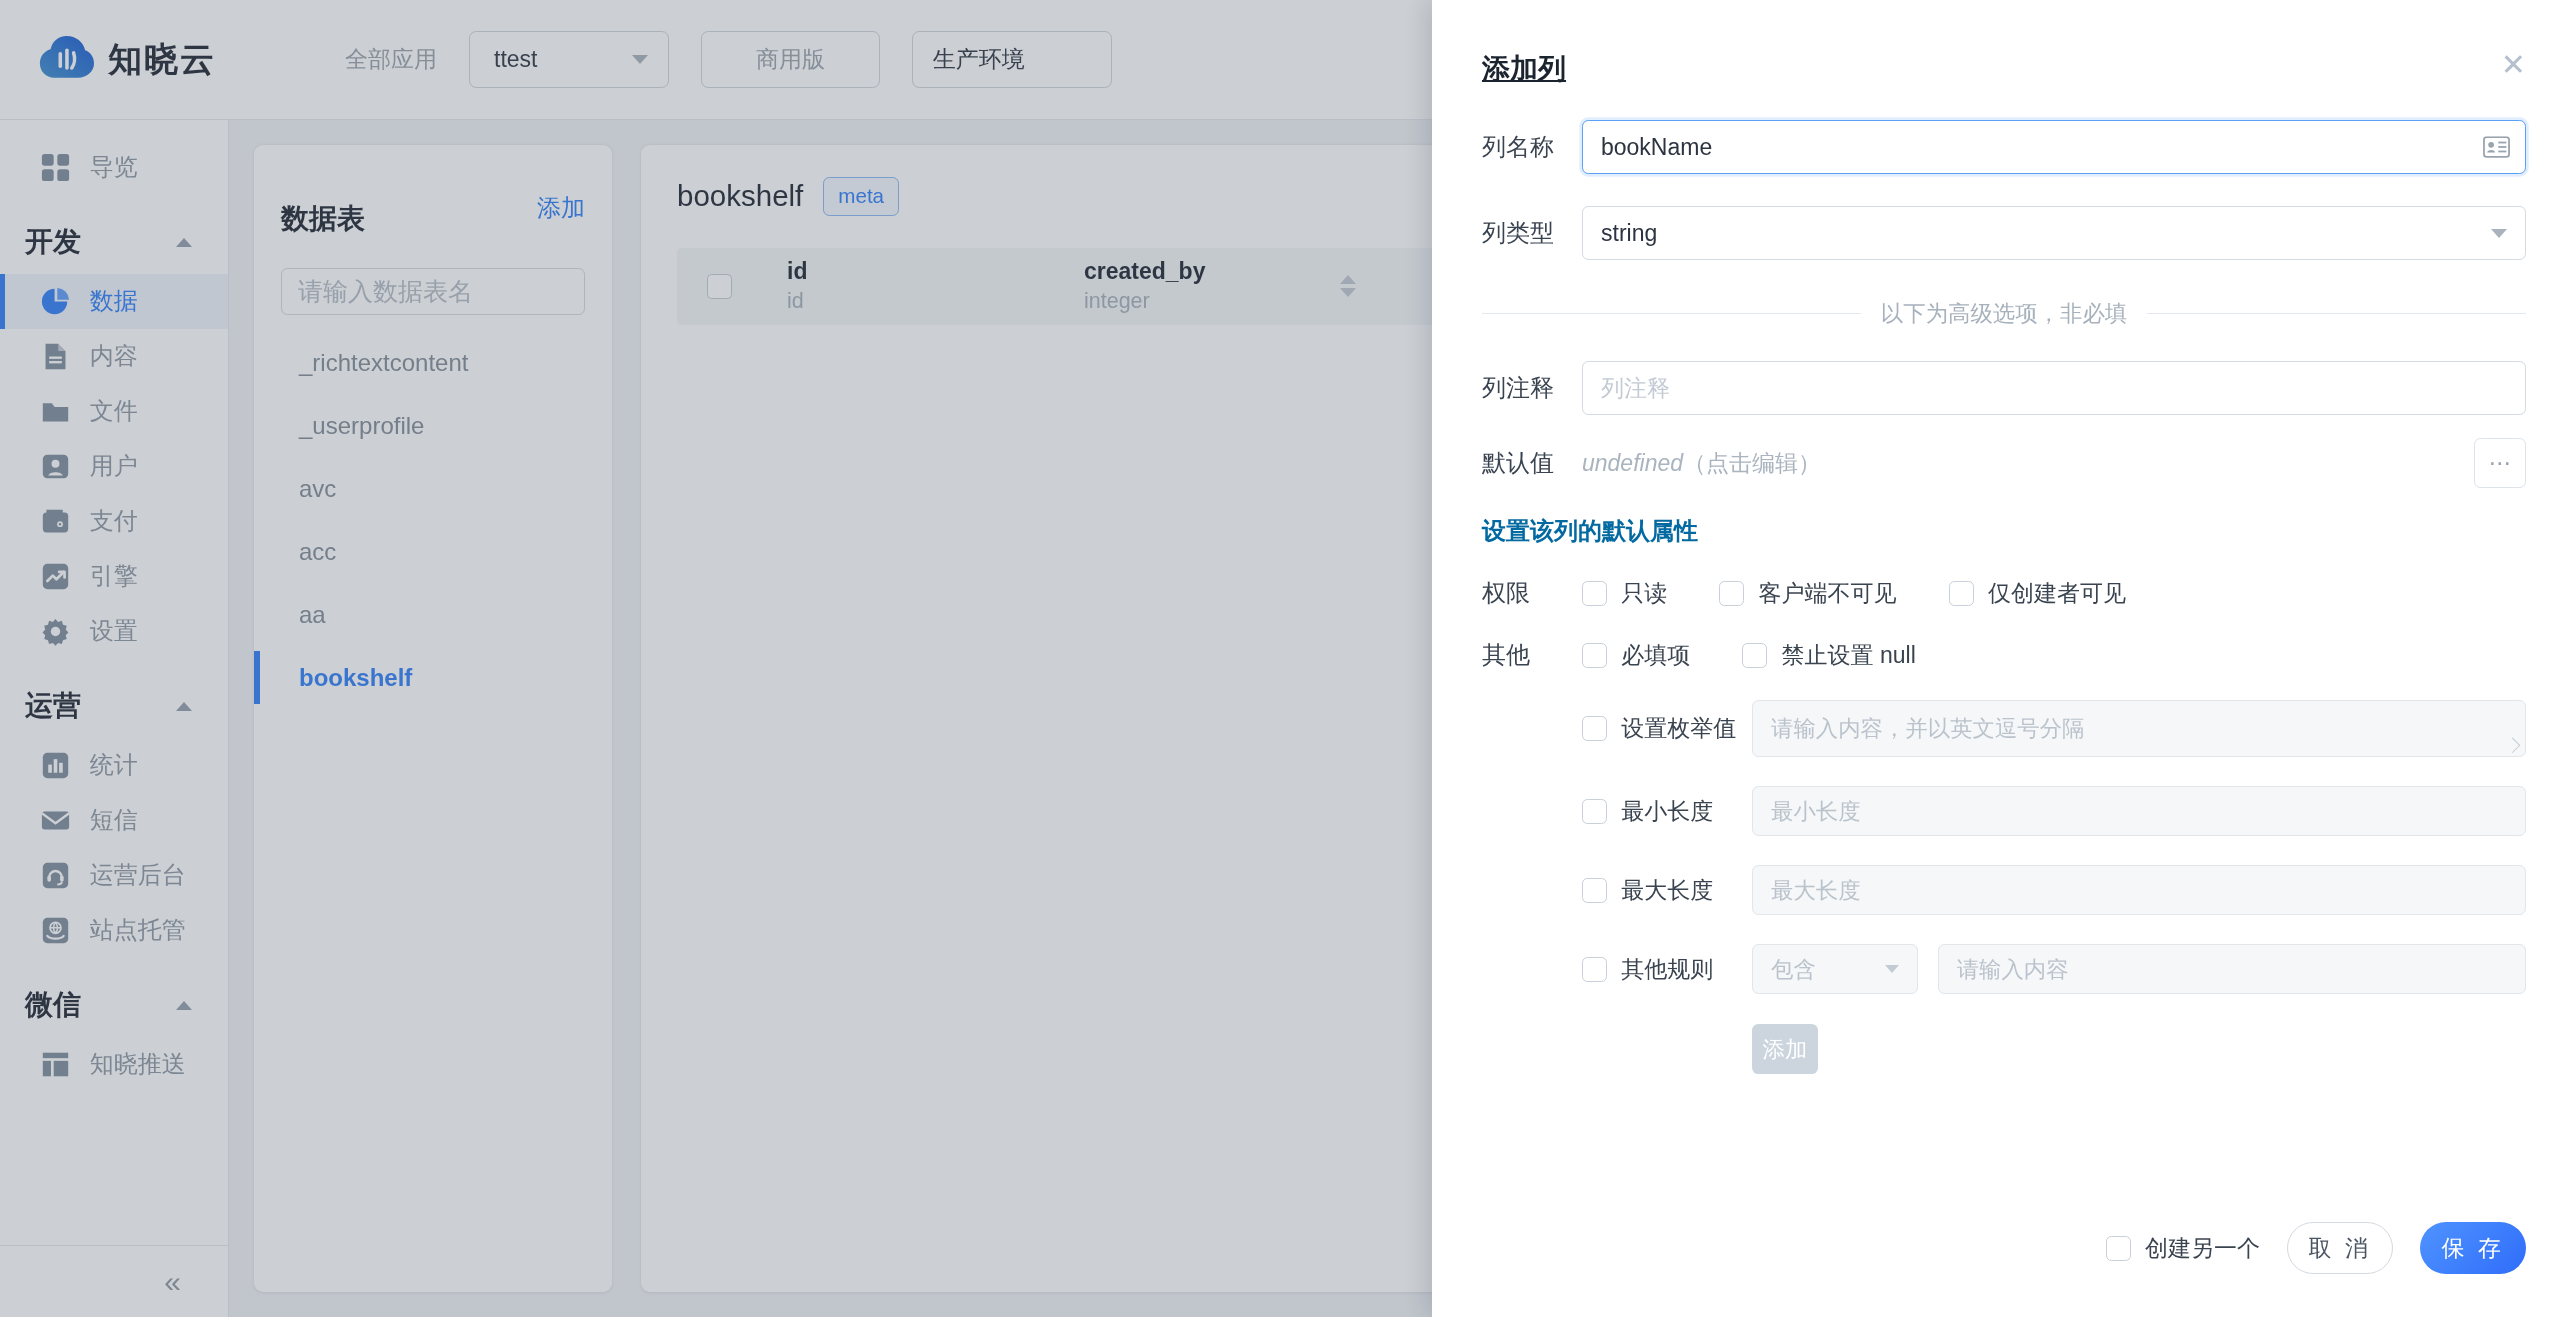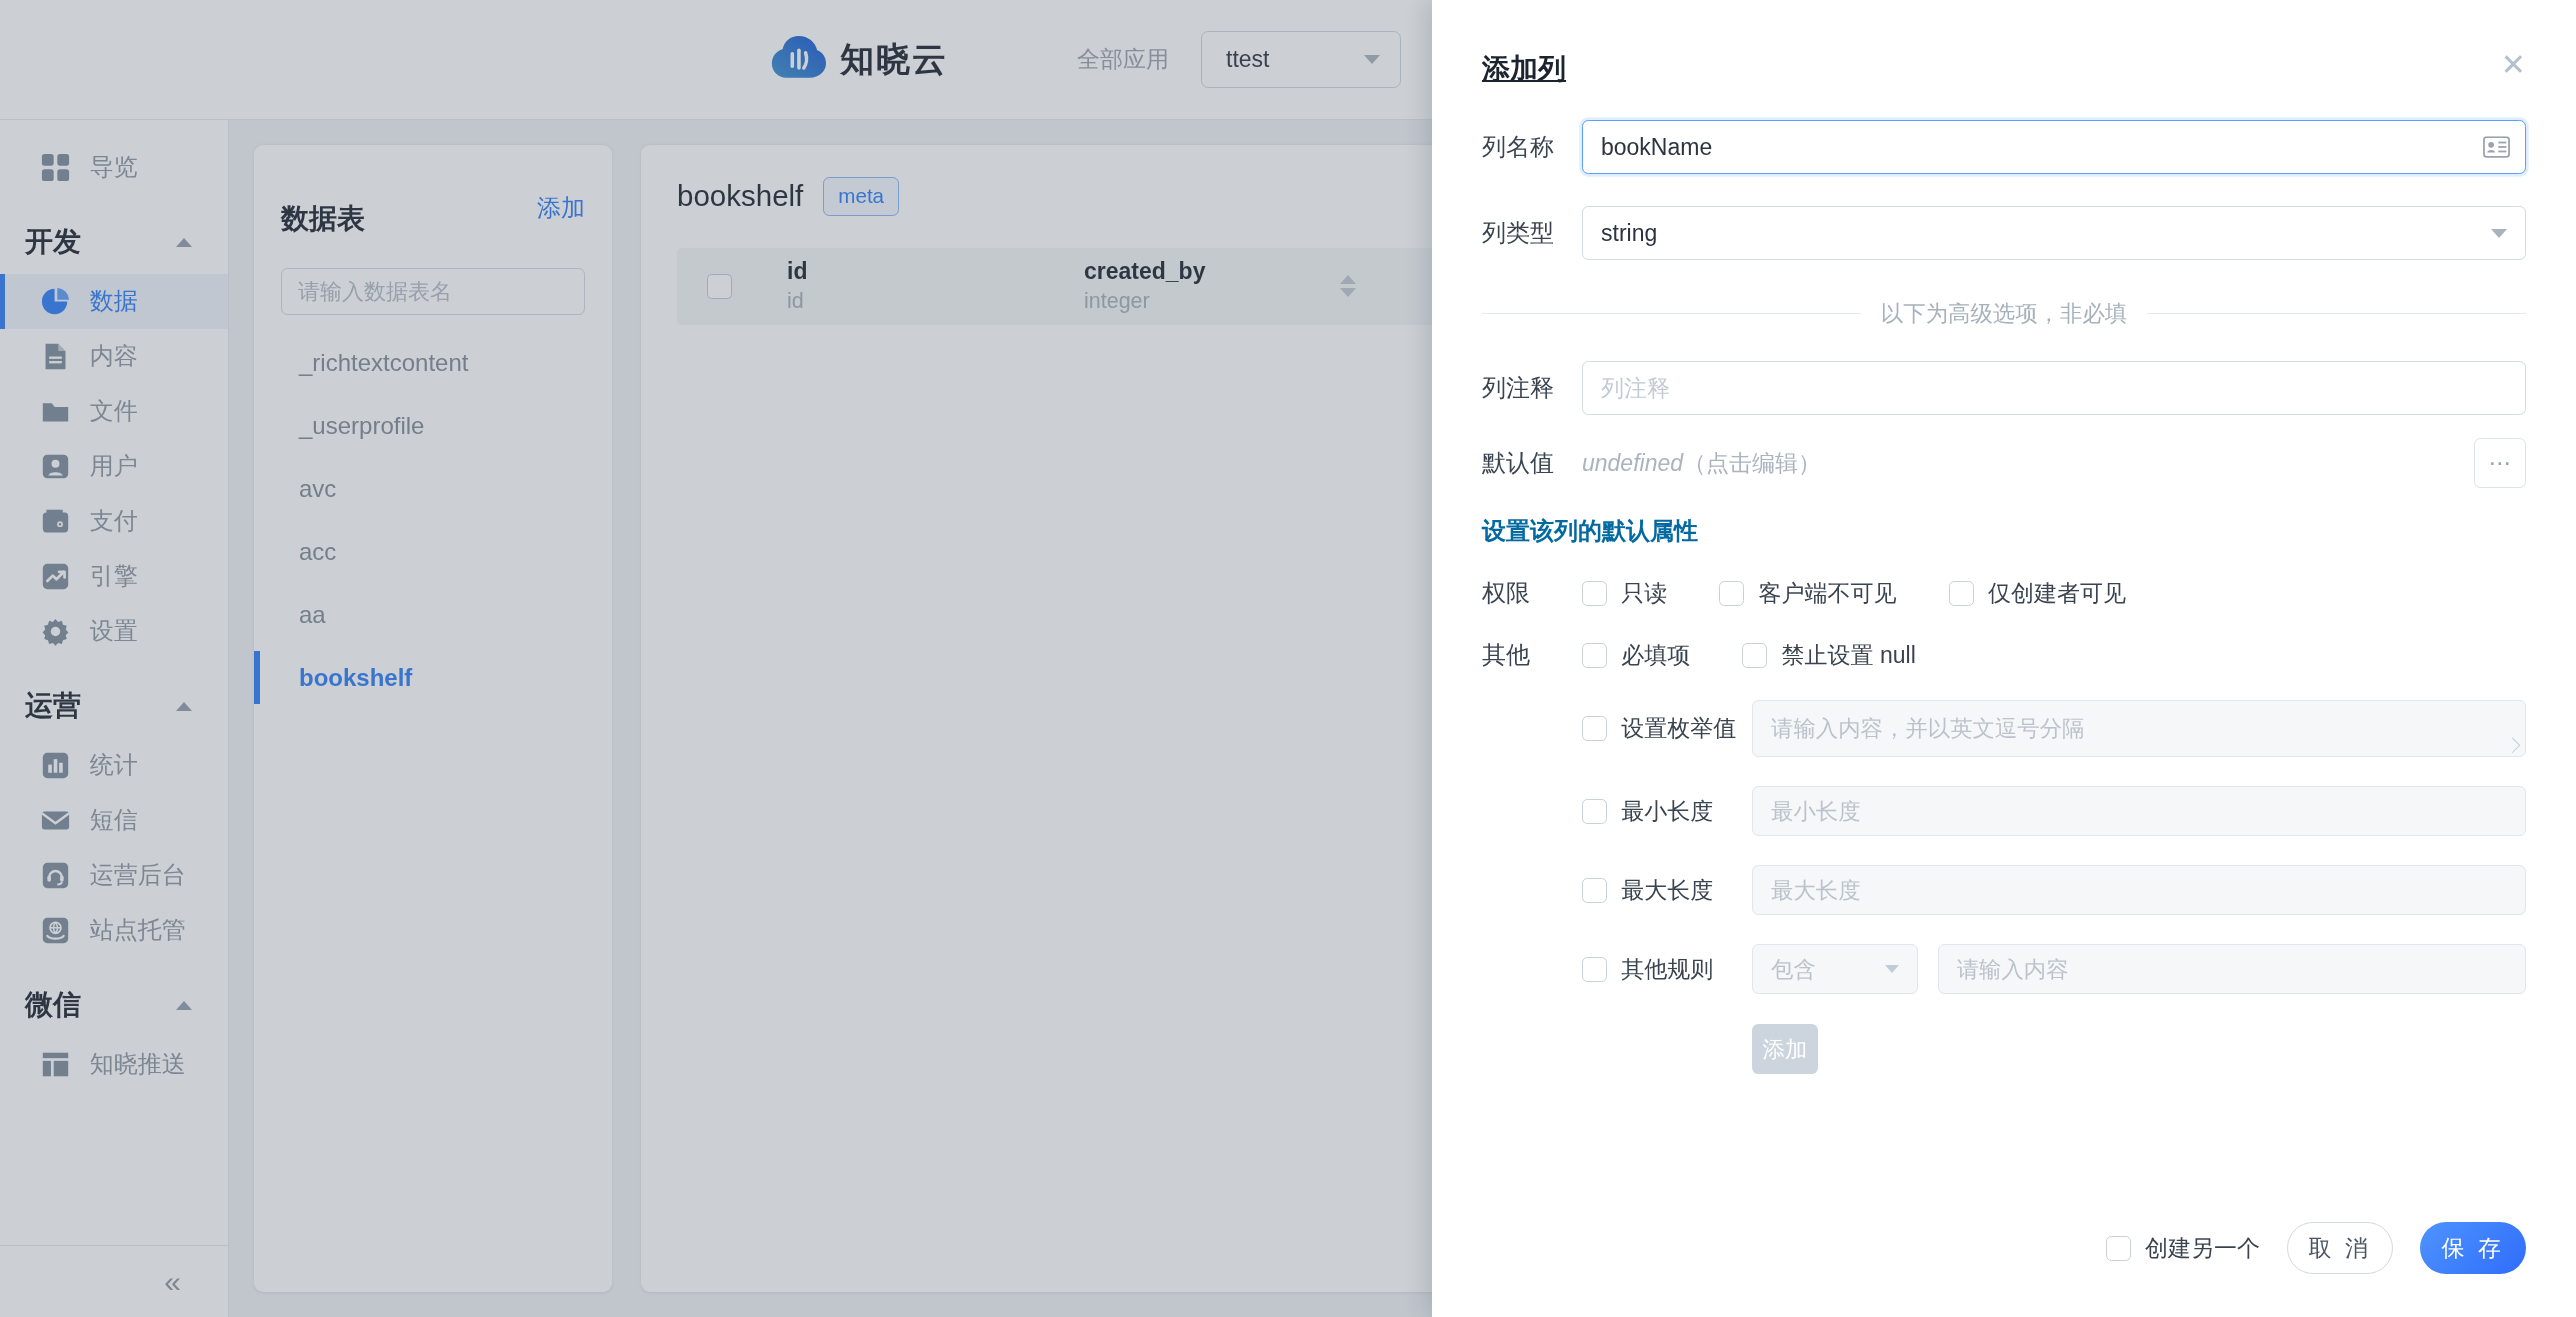--- a/index.html
+++ b/index.html
@@ -11,21 +11,20 @@
   }
 
   
   #app-root { position: absolute; inset: 0; }
 
   
   .topbar {
     position: absolute; top: 0; left: 0; right: 0; height: 120px;
     background: #ffffff; display: flex; align-items: center;
     border-bottom: 0.9px solid #e6e9ee;
-    justify-content: center;
   }
   .brand { display: flex; align-items: center; width: 229px; padding-left: 39px; }
   .brand-logo { width: 55px; height: 54px; flex: none; }
   .brand-name {
     font-size: 34px; font-weight: bold; color: #1c2430;
     margin-left: 14.3px; letter-spacing: 1.8px; white-space: nowrap;
   }
   .all-apps {
     font-size: 23px; color: #9aa3ad; margin-left: 116px; white-space: nowrap;
   }
@@ -86,21 +85,21 @@
     position: absolute; top: 25px; left: 25px; width: 358px; bottom: 25px;
     padding: 32px 27px;
   }
   .tables-head {
     display: flex; align-items: center; justify-content: space-between; margin-bottom: 30px;
   }
   .tables-title { font-size: 28px; font-weight: bold; color: #1c2430; margin-top: 23px; }
   .tables-add { font-size: 24px; color: #2d7ff9; cursor: pointer; }
   .tables-search {
     width: 100%; height: 47px; border: 0.9px solid #d4dae1; border-radius: 6.3px;
-    background: #fff; font-size: 22px; color: #2b3440; padding: 0 16px;
+    background: #fff; font-size: 25px; color: #2b3440; padding: 0 16px;
     font-family: inherit; outline: none;
   }
   .tables-search::placeholder { color: #b3bcc6; }
   .tlist { margin-top: 16px; }
   .tlist-item {
     position: relative; height: 63px; display: flex; align-items: center;
     padding-left: 18px; font-size: 24px; color: #828d99; cursor: pointer;
   }
   .tlist-item.active { color: #2d7ff9; font-weight: bold; }
   .tlist-item.active::before {

